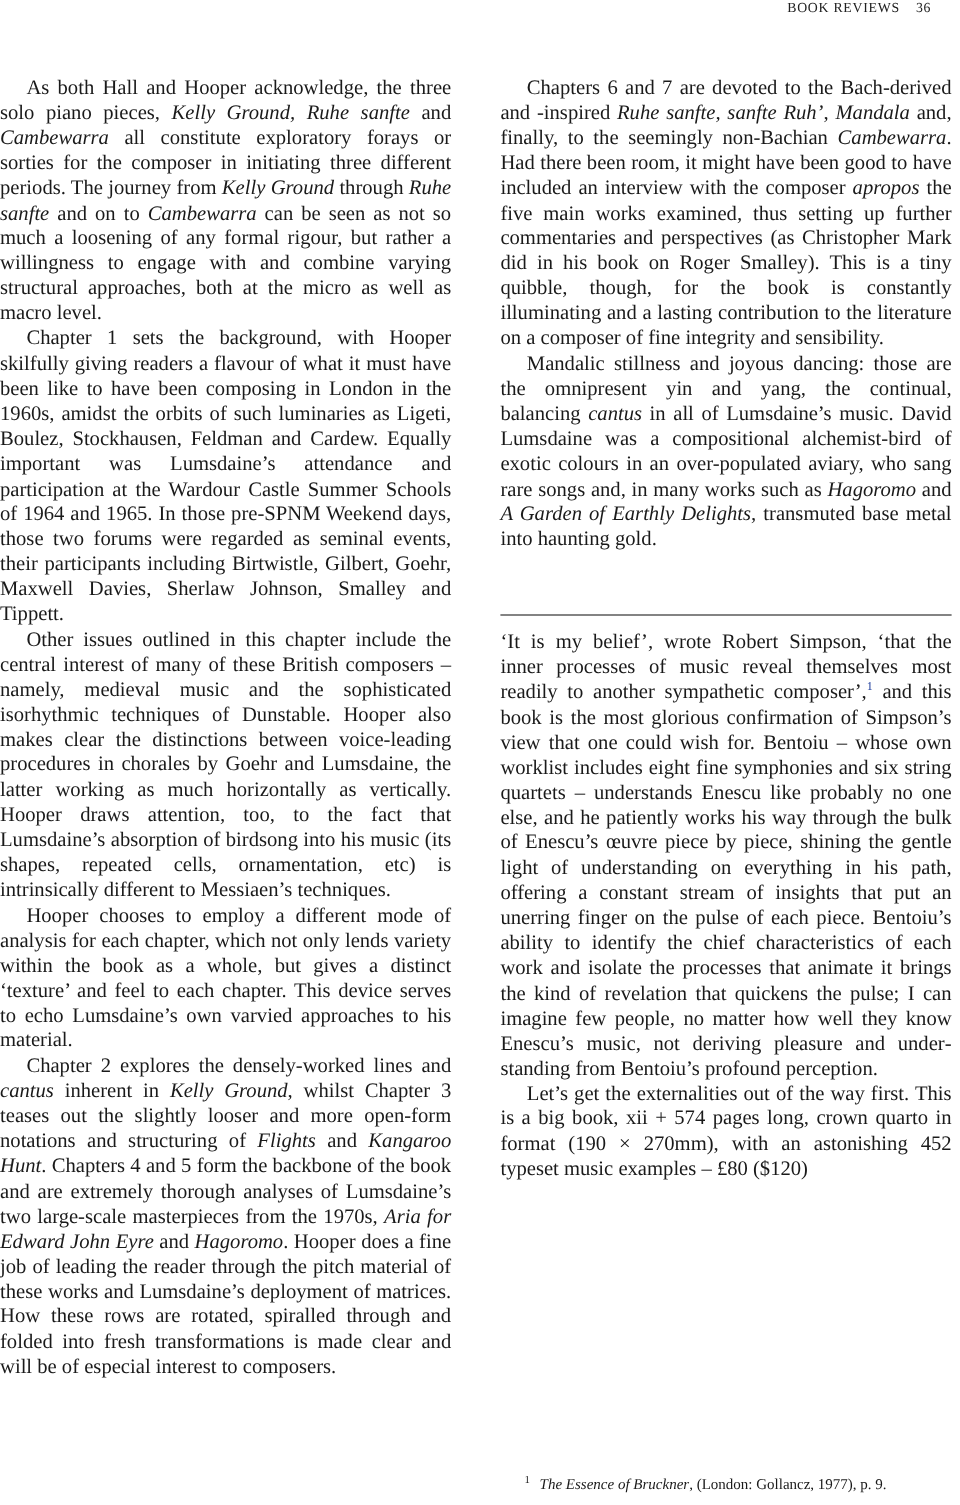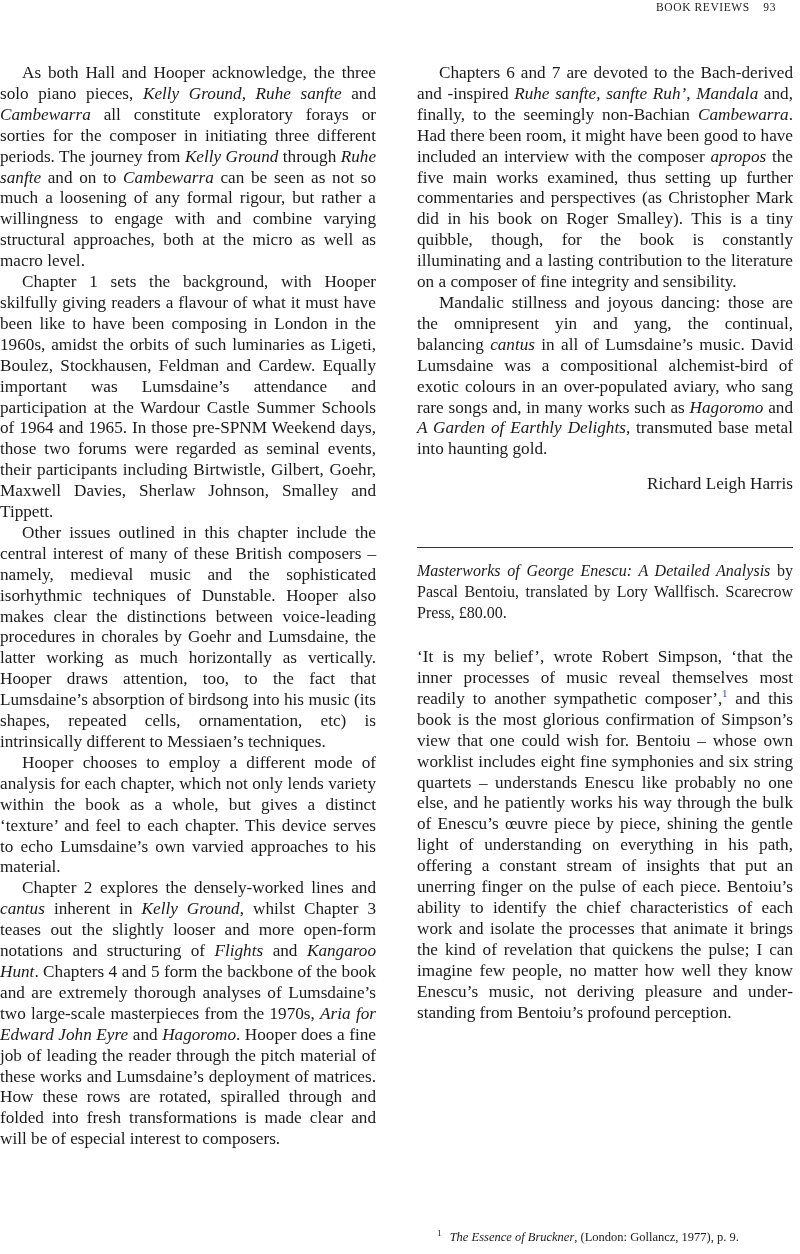--- a/index.html
+++ b/index.html
@@ -35,35 +35,34 @@
     position: absolute; left: 400px; top: 1225px; width: 376px;
     font-size: 12.5px; line-height: 16px; text-align: center;
   }
   .footnote .fn-num { font-size: 9px; vertical-align: 5px; margin-right: 8px; }
 </style>
 </head>
 <body>
 
 <div class="running-head">
   <span class="section">Book Reviews</span>
-  <span class="folio">93</span>
+  <span class="folio">36</span>
 </div>
 
 <div class="col col-left">
   <p><span>As both Hall and Hooper acknowledge, the three solo piano pieces, </span><i>Kelly Ground, Ruhe sanfte</i><span> and </span><i>Cambewarra</i><span> all constitute exploratory forays or sorties for the composer in initiating three different periods. The journey from </span><i>Kelly Ground</i><span> through </span><i>Ruhe sanfte</i><span> and on to </span><i>Cambewarra</i><span> can be seen as not so much a loosen­ing of any formal rigour, but rather a willingness to engage with and combine varying structural approaches, both at the micro as well as macro level.</span></p>
   <p>Chapter 1 sets the background, with Hooper skilfully giving readers a flavour of what it must have been like to have been composing in London in the 1960s, amidst the orbits of such luminaries as Ligeti, Boulez, Stockhausen, Feldman and Cardew. Equally important was Lumsdaine’s attendance and participation at the Wardour Castle Summer Schools of 1964 and 1965. In those pre-SPNM Weekend days, those two forums were regarded as seminal events, their participants including Birtwistle, Gilbert, Goehr, Maxwell Davies, Sherlaw Johnson, Smalley and Tippett.</p>
   <p>Other issues outlined in this chapter include the central interest of many of these British com­posers – namely, medieval music and the sophis­ticated isorhythmic techniques of Dunstable. Hooper also makes clear the distinctions between voice-leading procedures in chorales by Goehr and Lumsdaine, the latter working as much horizontally as vertically. Hooper draws attention, too, to the fact that Lumsdaine’s absorption of birdsong into his music (its shapes, repeated cells, ornamentation, etc) is intrinsically different to Messiaen’s techniques.</p>
   <p>Hooper chooses to employ a different mode of analysis for each chapter, which not only lends variety within the book as a whole, but gives a distinct ‘texture’ and feel to each chapter. This device serves to echo Lumsdaine’s own var­vied approaches to his material.</p>
   <p><span>Chapter 2 explores the densely-worked lines and </span><i>cantus</i><span> inherent in </span><i>Kelly Ground</i><span>, whilst Chapter 3 teases out the slightly looser and more open-form notations and structuring of </span><i>Flights</i><span> and </span><i>Kangaroo Hunt</i><span>. Chapters 4 and 5 form the backbone of the book and are extreme­ly thorough analyses of Lumsdaine’s two large-scale masterpieces from the 1970s, </span><i>Aria for Edward John Eyre</i><span> and </span><i>Hagoromo</i><span>. Hooper does a fine job of leading the reader through the pitch material of these works and Lumsdaine’s deploy­ment of matrices. How these rows are rotated, spiralled through and folded into fresh trans­formations is made clear and will be of especial interest to composers.</span></p>
 </div>
 
 <div class="col col-right">
   <p><span>Chapters 6 and 7 are devoted to the Bach-derived and -inspired </span><i>Ruhe sanfte, sanfte Ruh’</i><span>, </span><i>Mandala</i><span> and, finally, to the seemingly non-Bachian </span><i>Cambewarra</i><span>. Had there been room, it might have been good to have included an interview with the composer </span><i>apropos</i><span> the five main works examined, thus setting up further commentaries and per­spectives (as Christopher Mark did in his book on Roger Smalley). This is a tiny quibble, though, for the book is constantly illuminating and a lasting contribution to the literature on a composer of fine integrity and sensibility.</span></p>
   <p><span>Mandalic stillness and joyous dancing: those are the omnipresent yin and yang, the continual, balancing </span><i>cantus</i><span> in all of Lumsdaine’s music. David Lumsdaine was a compositional alche­mist-bird of exotic colours in an over-populated aviary, who sang rare songs and, in many works such as </span><i>Hagoromo</i><span> and </span><i>A Garden of Earthly Delights</i><span>, transmuted base metal into haunting gold.</span></p>
-  <p class="signature">Richard Leigh Harris</p>
   <div class="rule"></div>
-  <p class="book-heading"><i>Masterworks of George Enescu: A Detailed Analysis</i><span> by Pascal Bentoiu, translated by Lory Wallfisch. Scarecrow Press, £80.00.</span></p>
   <p class="noindent"><span>‘It is my belief’, wrote Robert Simpson, ‘that the inner processes of music reveal themselves most readily to another sympathetic composer’,</span><sup class="fnref">1</sup><span> and this book is the most glorious confirmation of Simpson’s view that one could wish for. Bentoiu – whose own worklist includes eight fine symphonies and six string quartets – under­stands Enescu like probably no one else, and he patiently works his way through the bulk of Enescu’s œuvre piece by piece, shining the gentle light of understanding on everything in his path, offering a constant stream of insights that put an unerring finger on the pulse of each piece. Bentoiu’s ability to identify the chief characteristics of each work and isolate the processes that animate it brings the kind of revelation that quickens the pulse; I can imagine few people, no matter how well they know Enescu’s music, not deriving pleasure and under­standing from Bentoiu’s profound perception.</span></p>
+  <p>Let’s get the externalities out of the way first. This is a big book, xii + 574 pages long, crown quarto in format (190 × 270mm), with an aston­ishing 452 typeset music examples – £80 ($120)</p>
 </div>
 
 <div class="footnote">
   <span class="fn-num">1</span><i>The Essence of Bruckner</i><span>, (London: Gollancz, 1977), p. 9.</span>
 </div>
 
 </body></html>

